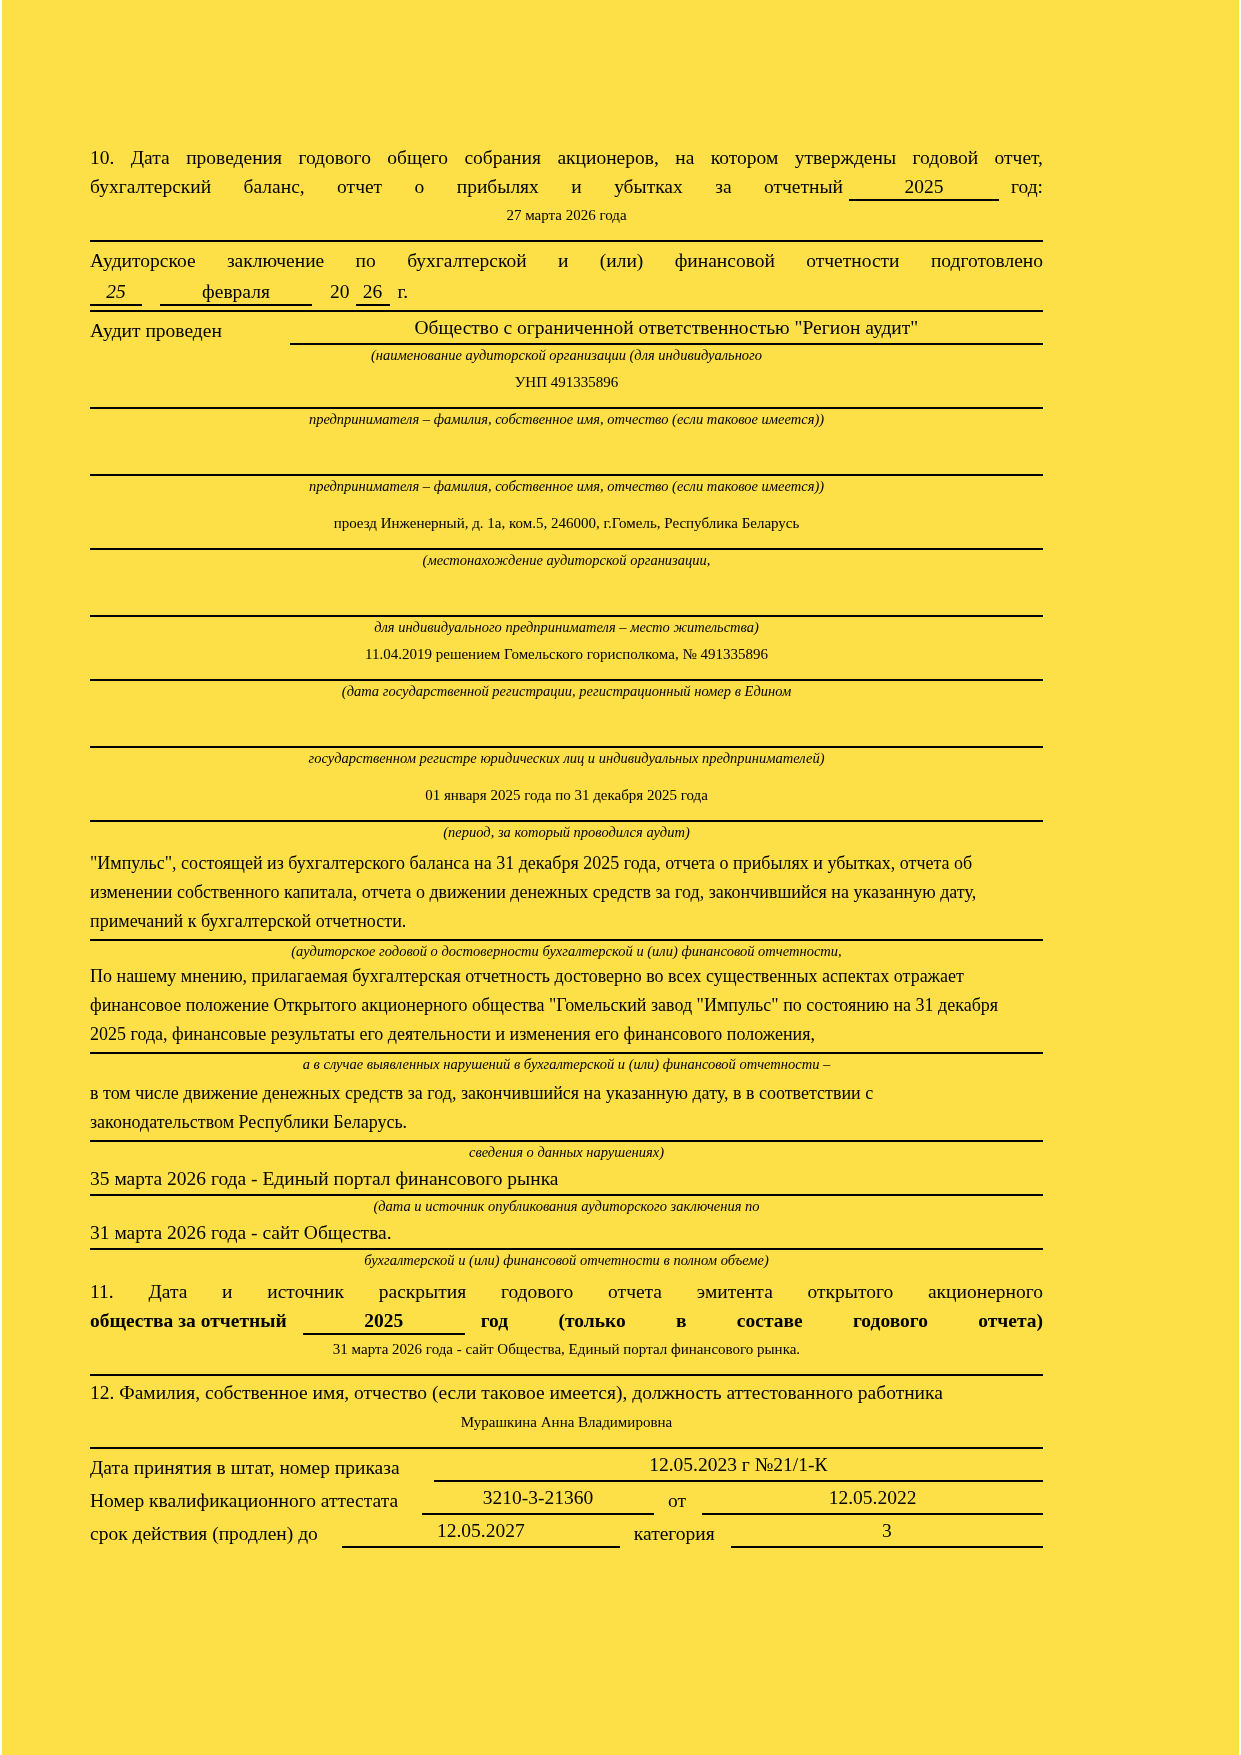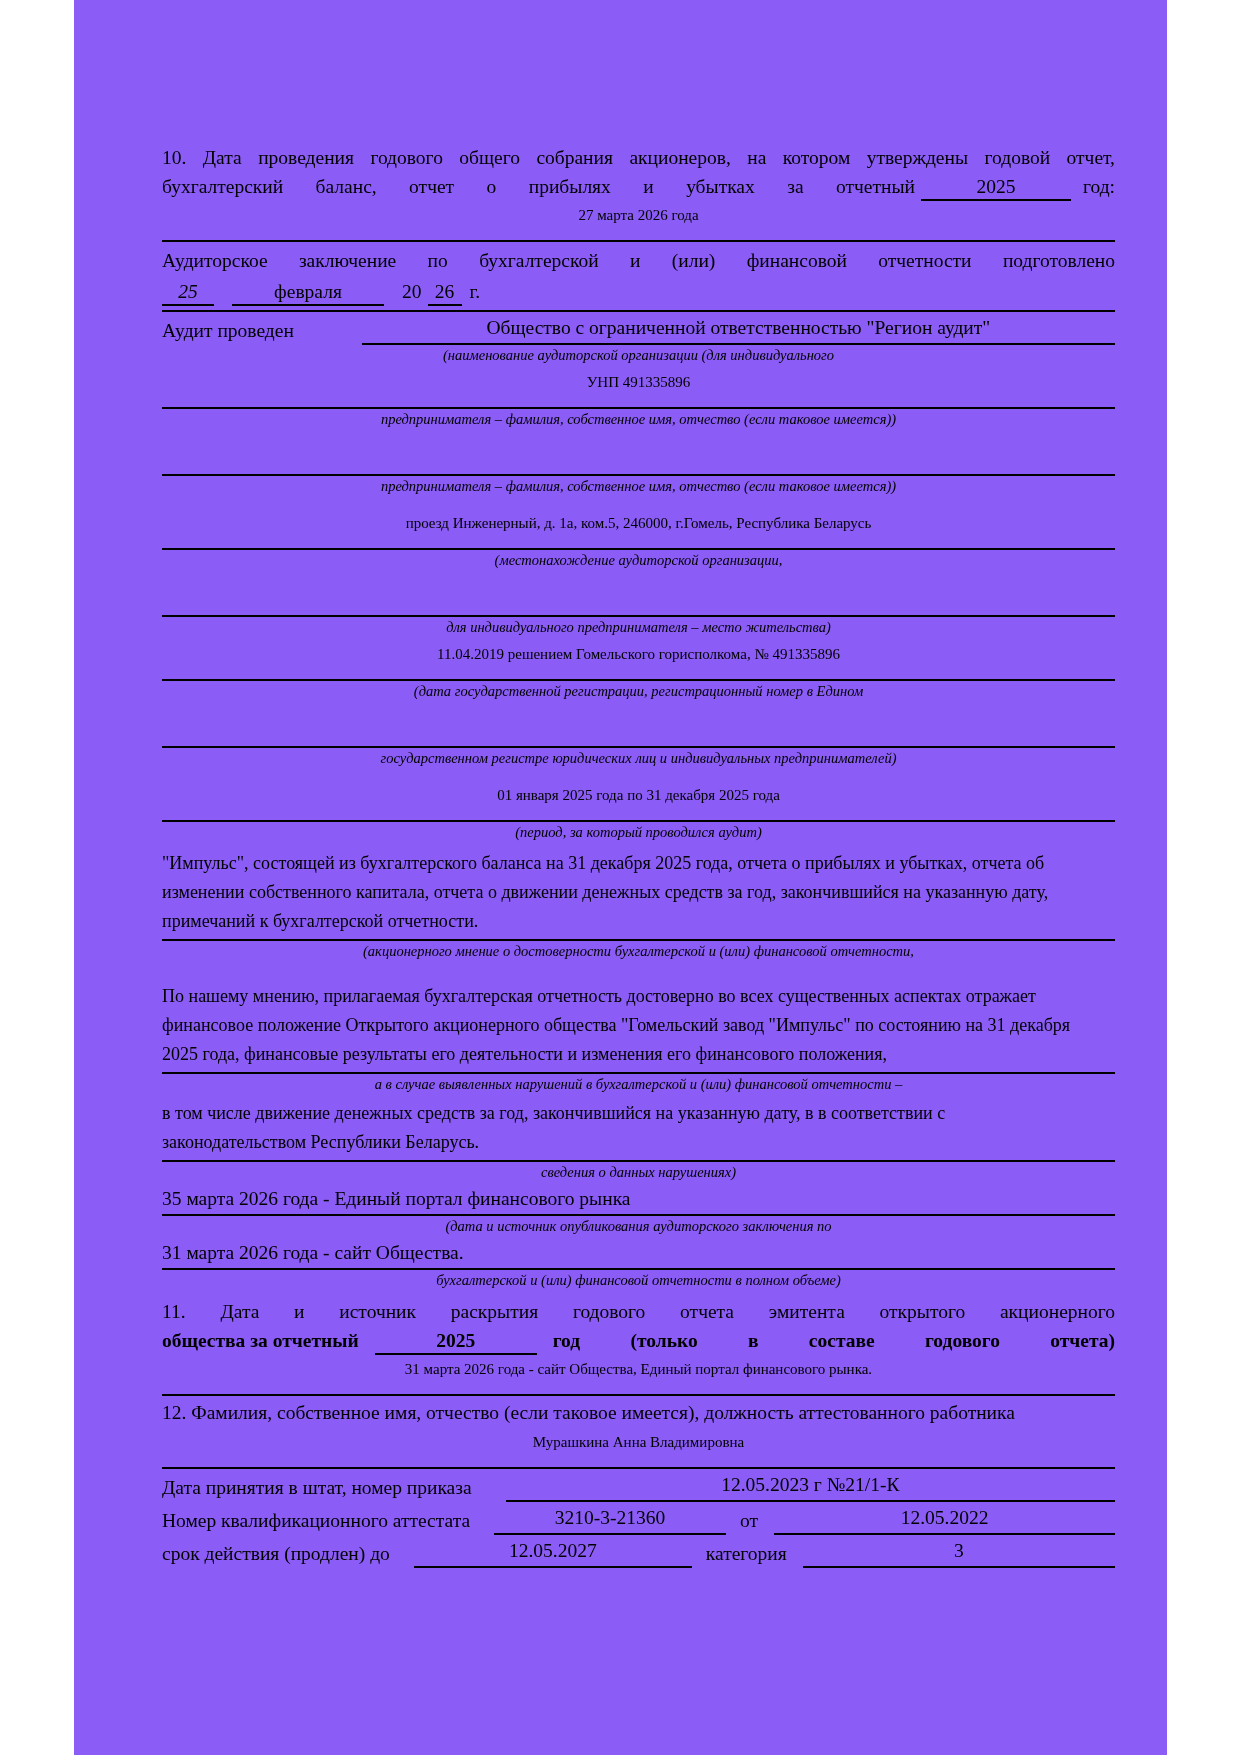--- a/index.html
+++ b/index.html
@@ -6,24 +6,24 @@
     margin: 0;
     padding: 0;
     background: #ffffff;
   }
   body {
     font-family: "Liberation Serif", "DejaVu Serif", serif;
     color: #000000;
   }
   .page {
     position: relative;
-    width: 1093px;
+    width: 1237px;
     height: 1755px;
     margin: 0 auto;
-    background: #8b5cf6;
+    background: #fde047;
     overflow: hidden;
   }
   .content {
     position: absolute;
     left: 88px;
     top: 143px;
     width: 953px;
   }
 
   
@@ -170,24 +170,24 @@
 
       <div class="valrow" style="margin-top:12px;">01 января 2025 года по 31 декабря 2025 года</div>
       <div class="caption">(период, за который проводился аудит)</div>
     </div>
 
     <div style="margin-top:6px;">
       <div class="nowrapline">"Импульс", состоящей из бухгалтерского баланса на 31 декабря 2025 года, отчета о прибылях и убытках, отчета об</div>
       <div class="nowrapline">изменении собственного капитала, отчета о движении денежных средств за год, закончившийся на указанную дату,</div>
       <div class="nowrapline">примечаний к бухгалтерской отчетности.</div>
       <div class="rule" style="margin-top:3px;"></div>
-      <div class="caption">(акционерного мнение о достоверности бухгалтерской и (или) финансовой отчетности,</div>
-    </div>
-
-    <div style="margin-top:20px;">
+      <div class="caption">(аудиторское годовой о достоверности бухгалтерской и (или) финансовой отчетности,</div>
+    </div>
+
+    <div style="margin-top:0;">
       <div class="nowrapline">По нашему мнению, прилагаемая бухгалтерская отчетность достоверно во всех существенных аспектах отражает</div>
       <div class="nowrapline">финансовое положение Открытого акционерного общества "Гомельский завод "Импульс" по состоянию на 31 декабря</div>
       <div class="nowrapline">2025 года, финансовые результаты его деятельности  и изменения его финансового положения,</div>
       <div class="rule" style="margin-top:3px;"></div>
       <div class="caption">а в случае выявленных нарушений в бухгалтерской и (или) финансовой отчетности –</div>
     </div>
 
     <div style="margin-top:4px;">
       <div class="nowrapline">в том числе  движение денежных средств за год, закончившийся на указанную дату, в в соответствии с</div>
       <div class="nowrapline">законодательством Республики Беларусь.</div>

